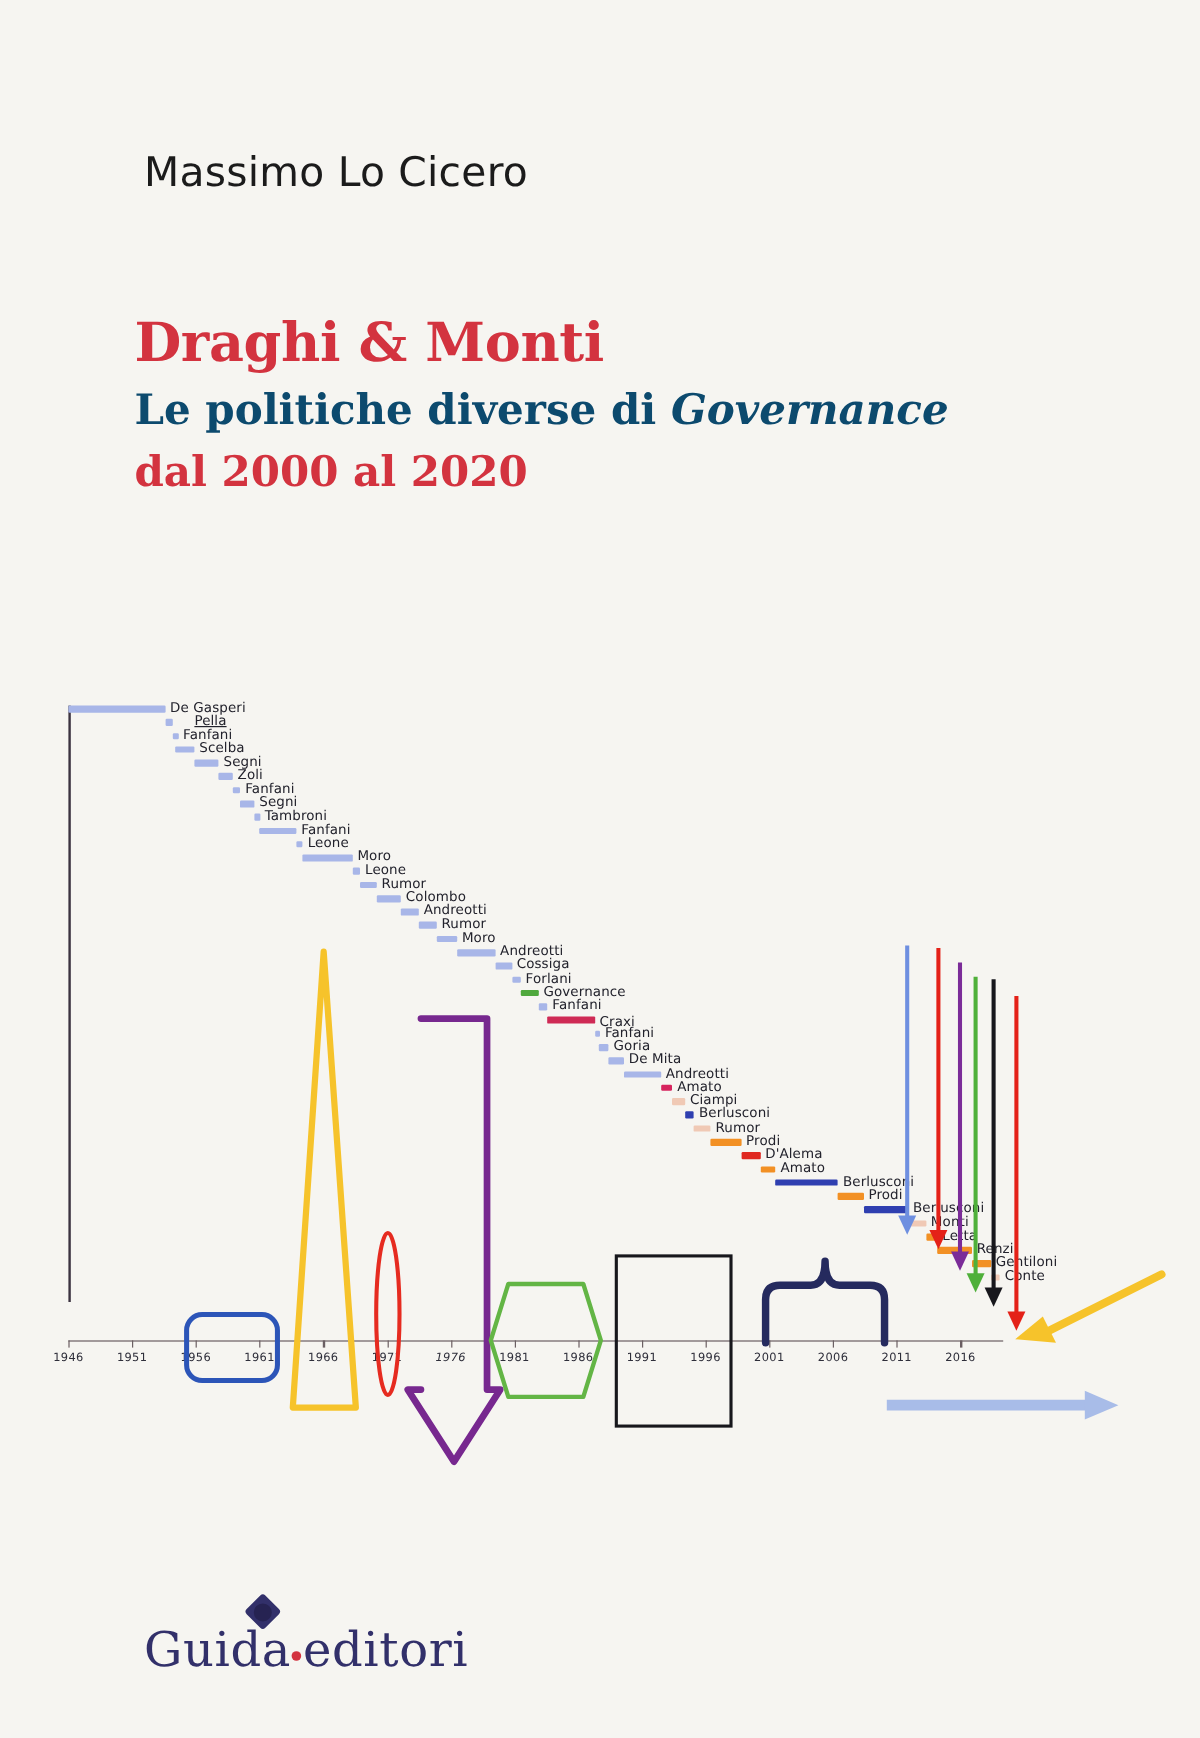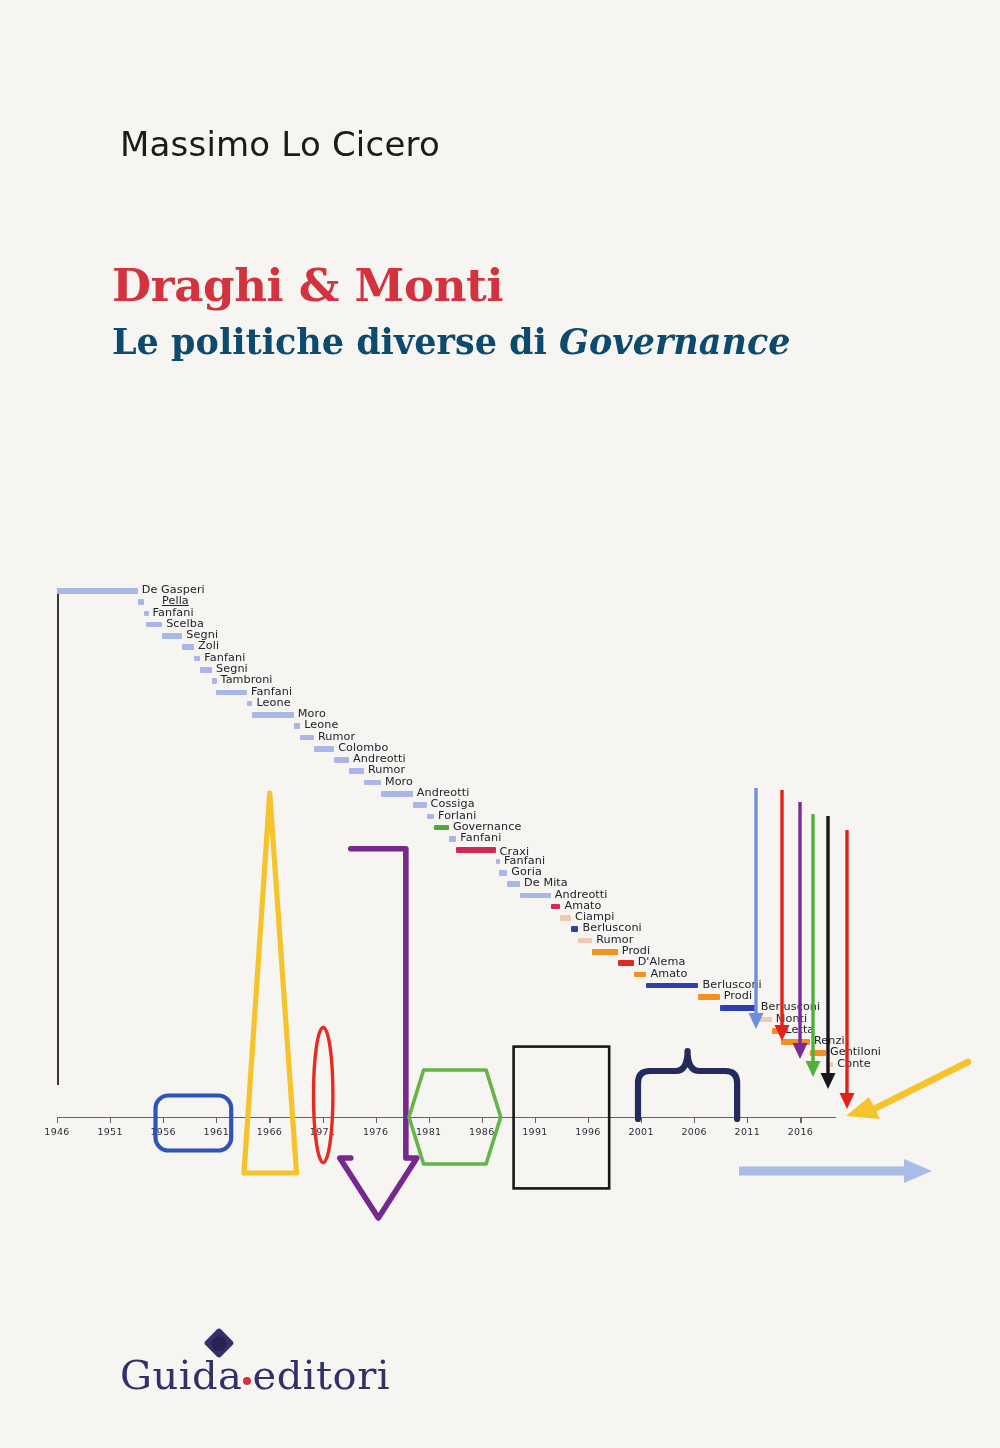--- a/index.html
+++ b/index.html
@@ -104,40 +104,41 @@
 </head>
 <body>
 
 <div class="page">
 
   <div class="author">Massimo Lo Cicero</div>
 
   <div class="title-block">
     <div class="title-main">Draghi &amp; Monti</div>
     <div class="title-sub1"><span>Le politiche diverse di </span><i>Governance</i></div>
+    <div class="title-sub2">dal 2000 al 2020</div>
   </div>
 
   <div class="chart" id="chart">
     <div class="axis-y"></div>
     <div class="axis-x-line"></div>
     <div id="ticks">
         <div class="tick" style="left: 57px;"></div>
         <div class="ticklabel" style="left: 57px;">1946</div>
         <div class="tick" style="left: 110.1px;"></div>
         <div class="ticklabel" style="left: 110.1px;">1951</div>
         <div class="tick" style="left: 163.2px;"></div>
         <div class="ticklabel" style="left: 163.2px;">1956</div>
         <div class="tick" style="left: 216.3px;"></div>
         <div class="ticklabel" style="left: 216.3px;">1961</div>
         <div class="tick" style="left: 269.4px;"></div>
         <div class="ticklabel" style="left: 269.4px;">1966</div>
         <div class="tick" style="left: 322.5px;"></div>
         <div class="ticklabel" style="left: 322.5px;">1971</div>
         <div class="tick" style="left: 375.6px;"></div>
-        <div class="ticklabel" style="left: 375.6px;">1976</div>
+        <div class="ticklabel" style="left: 375.6px; font-style: italic;">1976</div>
         <div class="tick" style="left: 428.7px;"></div>
         <div class="ticklabel" style="left: 428.7px;">1981</div>
         <div class="tick" style="left: 481.8px;"></div>
         <div class="ticklabel" style="left: 481.8px;">1986</div>
         <div class="tick" style="left: 534.9px;"></div>
         <div class="ticklabel" style="left: 534.9px;">1991</div>
         <div class="tick" style="left: 588px;"></div>
         <div class="ticklabel" style="left: 588px;">1996</div>
         <div class="tick" style="left: 641.1px;"></div>
         <div class="ticklabel" style="left: 641.1px;">2001</div>

